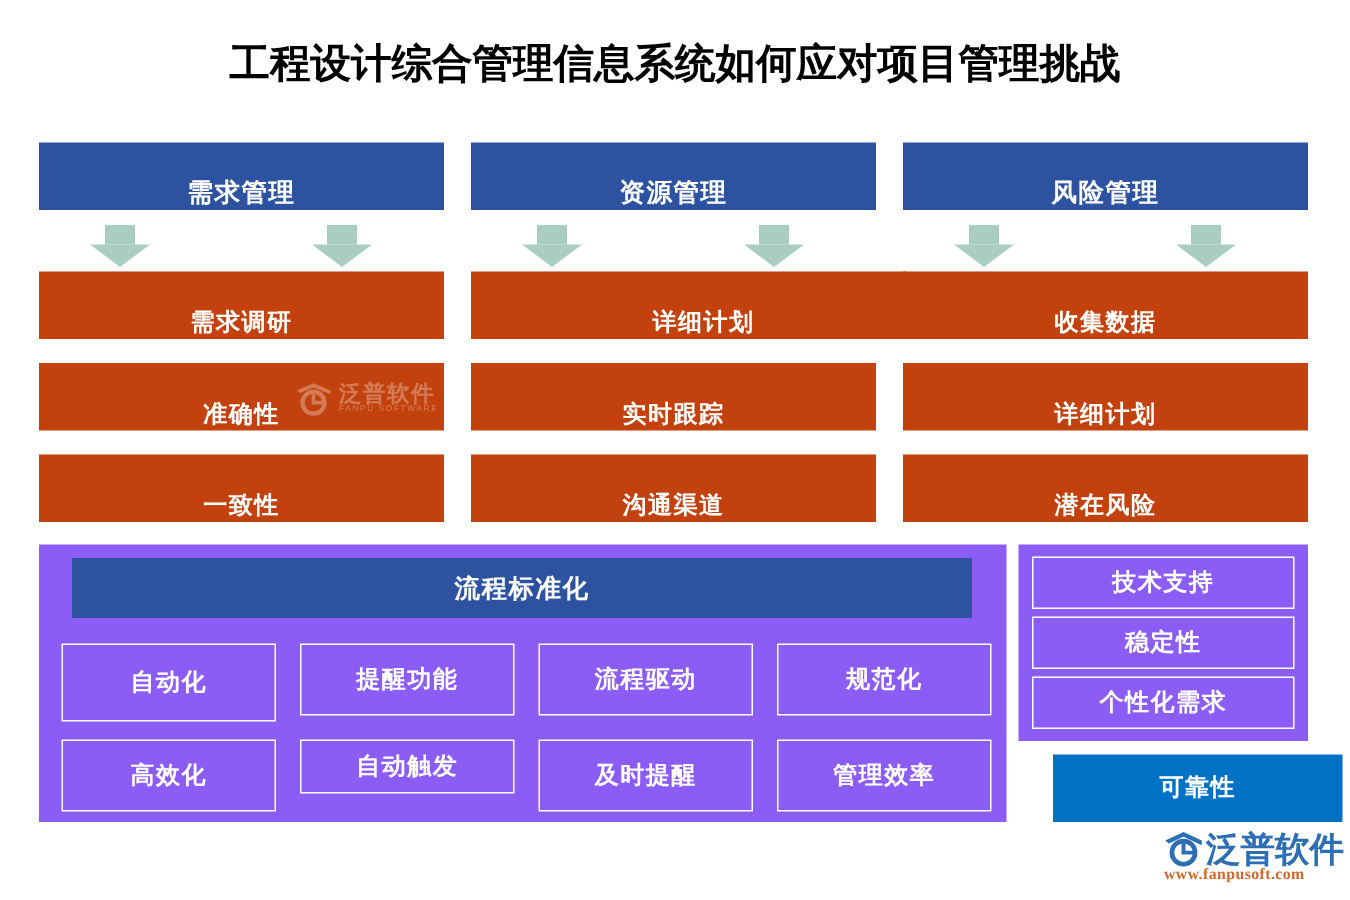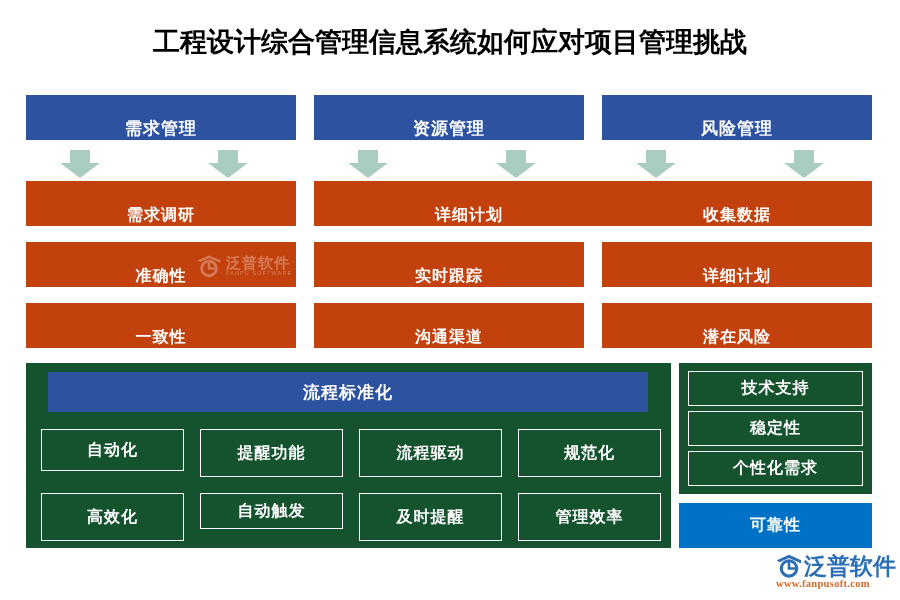--- a/index.html
+++ b/index.html
@@ -89,21 +89,21 @@
     width: 0;
     height: 0;
     border-left: 20px solid transparent;
     border-right: 20px solid transparent;
     border-top: 15px solid #AACDC1;
   }
 
   
   .panel {
     position: absolute;
-    background: #14532d;
+    background: #8b5cf6;
   }
   .panel-head {
     position: absolute;
     background: #2C52A0;
     color: #ffffff;
     font-size: 17px;
     font-weight: bold;
     display: flex;
     align-items: center;
     justify-content: center;
@@ -296,21 +296,21 @@
       <div class="wm-en">FANPU SOFTWARE</div>
     </div>
   </div>
 
   <div class="panel" style="left:26px; top:363px; width:645px; height:185px;">
 
     <div class="panel-head" style="left:22px; top:9px; width:600px; height:40px;">
       <span>流程标准化</span>
     </div>
 
-    <div class="outline-box" style="left:15px; top:66px; width:143px; height:42px;">
+    <div class="outline-box" style="left:15px; top:66px; width:143px; height:52px;">
       <span>自动化</span>
     </div>
     <div class="outline-box" style="left:174px; top:66px; width:143px; height:48px;">
       <span>提醒功能</span>
     </div>
     <div class="outline-box" style="left:333px; top:66px; width:143px; height:48px;">
       <span>流程驱动</span>
     </div>
     <div class="outline-box" style="left:492px; top:66px; width:143px; height:48px;">
       <span>规范化</span>
@@ -335,21 +335,21 @@
       <span>技术支持</span>
     </div>
     <div class="outline-box" style="left:9px; top:48px; width:175px; height:35px;">
       <span>稳定性</span>
     </div>
     <div class="outline-box" style="left:9px; top:88px; width:175px; height:35px;">
       <span>个性化需求</span>
     </div>
   </div>
 
-  <div class="solid-box" style="left:679px; top:503px; width:193px; height:45px;">
+  <div class="solid-box" style="left:702px; top:503px; width:193px; height:45px;">
     <span>可靠性</span>
   </div>
 
   <div class="logo">
     <div class="logo-row">
       <svg class="logo-mark" viewBox="0 0 32 32">
         <path d="M1 9 L16 2 L31 9 L31 13 L16 6 L4 11.5 Z" fill="#2C6FB5"></path>
         <circle cx="16" cy="19" r="9.5" fill="none" stroke="#2C6FB5" stroke-width="3.8"></circle>
         <path d="M16 11 L16 19 L24 19" fill="none" stroke="#2C6FB5" stroke-width="3.2"></path>
       </svg>

